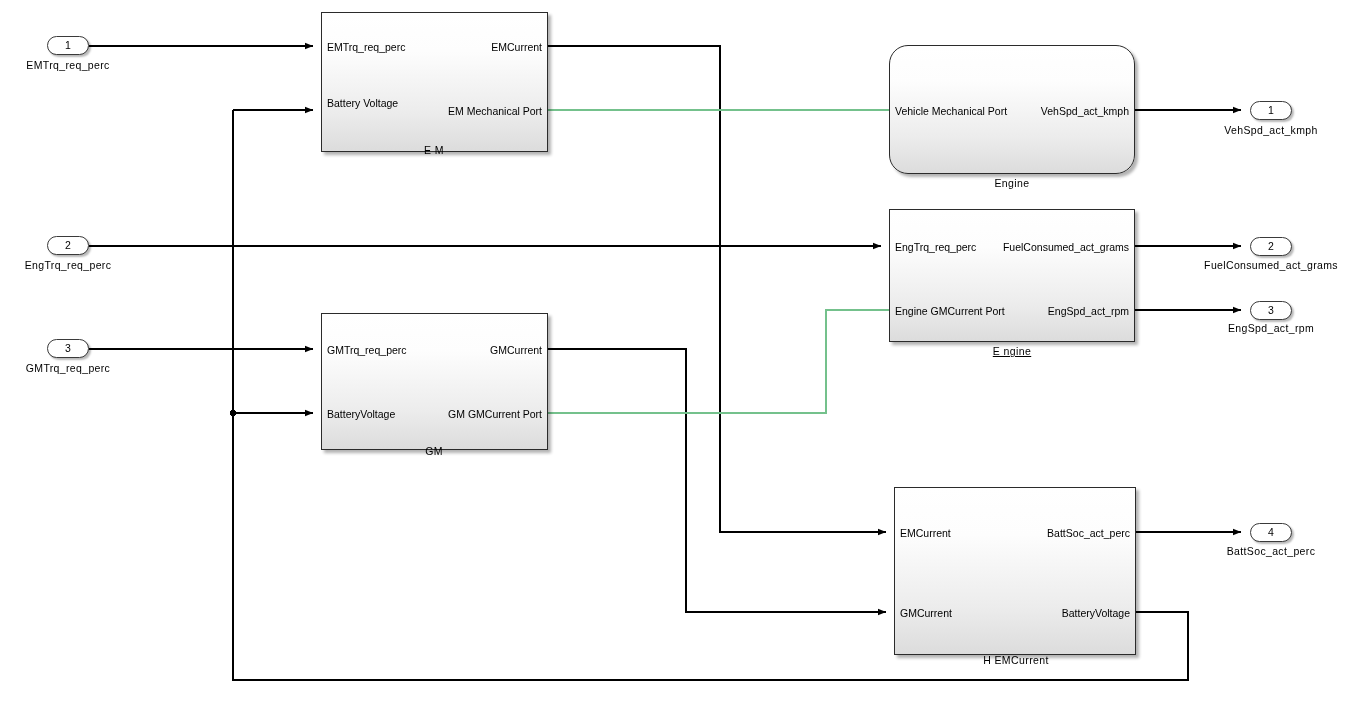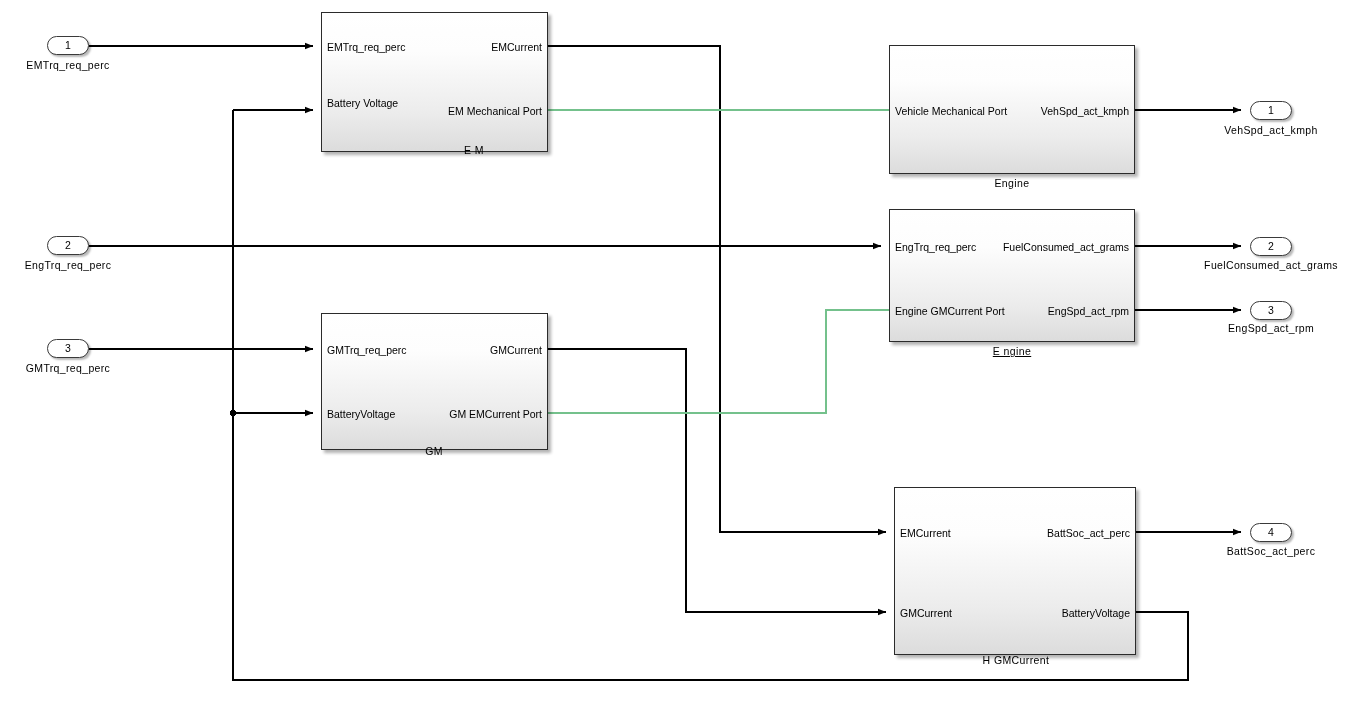--- a/index.html
+++ b/index.html
@@ -155,45 +155,45 @@
 
   <div class="terminal" style="left:1250px; top:523px;">4</div>
   <div class="terminal-caption" style="left:1271px; top:545px;">BattSoc_act_perc</div>
 
   <div class="block" style="left:321px; top:12px; width:227px; height:140px;">
     <span class="port-label in" style="top:34px;">EMTrq_req_perc</span>
     <span class="port-label in" style="top:90px;">Battery Voltage</span>
     <span class="port-label out" style="top:34px;">EMCurrent</span>
     <span class="port-label out" style="top:98px;padding-left:25px;">EM Mechanical Port</span>
   </div>
-  <div class="block-name" style="left:434px; top:144px;margin-left:40px;">E M</div>
+  <div class="block-name" style="left:434px; top:144px;">E M</div>
 
   <div class="block" style="left:321px; top:313px; width:227px; height:137px;">
     <span class="port-label in" style="top:36px;">GMTrq_req_perc</span>
     <span class="port-label in" style="top:100px;">BatteryVoltage</span>
     <span class="port-label out" style="top:36px;">GMCurrent</span>
-    <span class="port-label out" style="top:100px;">GM EMCurrent Port</span>
+    <span class="port-label out" style="top:100px;">GM GMCurrent Port</span>
   </div>
   <div class="block-name" style="left:434px; top:445px;">GM</div>
 
-  <div class="block" style="left:889px; top:45px; width:246px; height:129px;">
+  <div class="block" style="left:889px; top:45px; width:246px; height:129px;border-radius:19px;">
     <span class="port-label in" style="top:65px;">Vehicle Mechanical Port</span>
     <span class="port-label out" style="top:65px;">VehSpd_act_kmph</span>
   </div>
   <div class="block-name" style="left:1012px; top:177px;">Engine</div>
 
   <div class="block" style="left:889px; top:209px; width:246px; height:133px;">
     <span class="port-label in" style="top:37px;">EngTrq_req_perc</span>
     <span class="port-label in" style="top:101px;">Engine GMCurrent Port</span>
     <span class="port-label out" style="top:37px;">FuelConsumed_act_grams</span>
     <span class="port-label out" style="top:101px;">EngSpd_act_rpm</span>
   </div>
   <div class="block-name" style="left:1012px; top:345px;text-decoration:underline;">E ngine</div>
 
   <div class="block" style="left:894px; top:487px; width:242px; height:168px;">
     <span class="port-label in" style="top:45px;">EMCurrent</span>
     <span class="port-label in" style="top:125px;">GMCurrent</span>
     <span class="port-label out" style="top:45px;">BattSoc_act_perc</span>
     <span class="port-label out" style="top:125px;">BatteryVoltage</span>
   </div>
-  <div class="block-name" style="left:1016px; top:654px;">H GMCurrent</div>
+  <div class="block-name" style="left:1016px; top:654px;">H EMCurrent</div>
 
 </div>
 
 </body></html>

